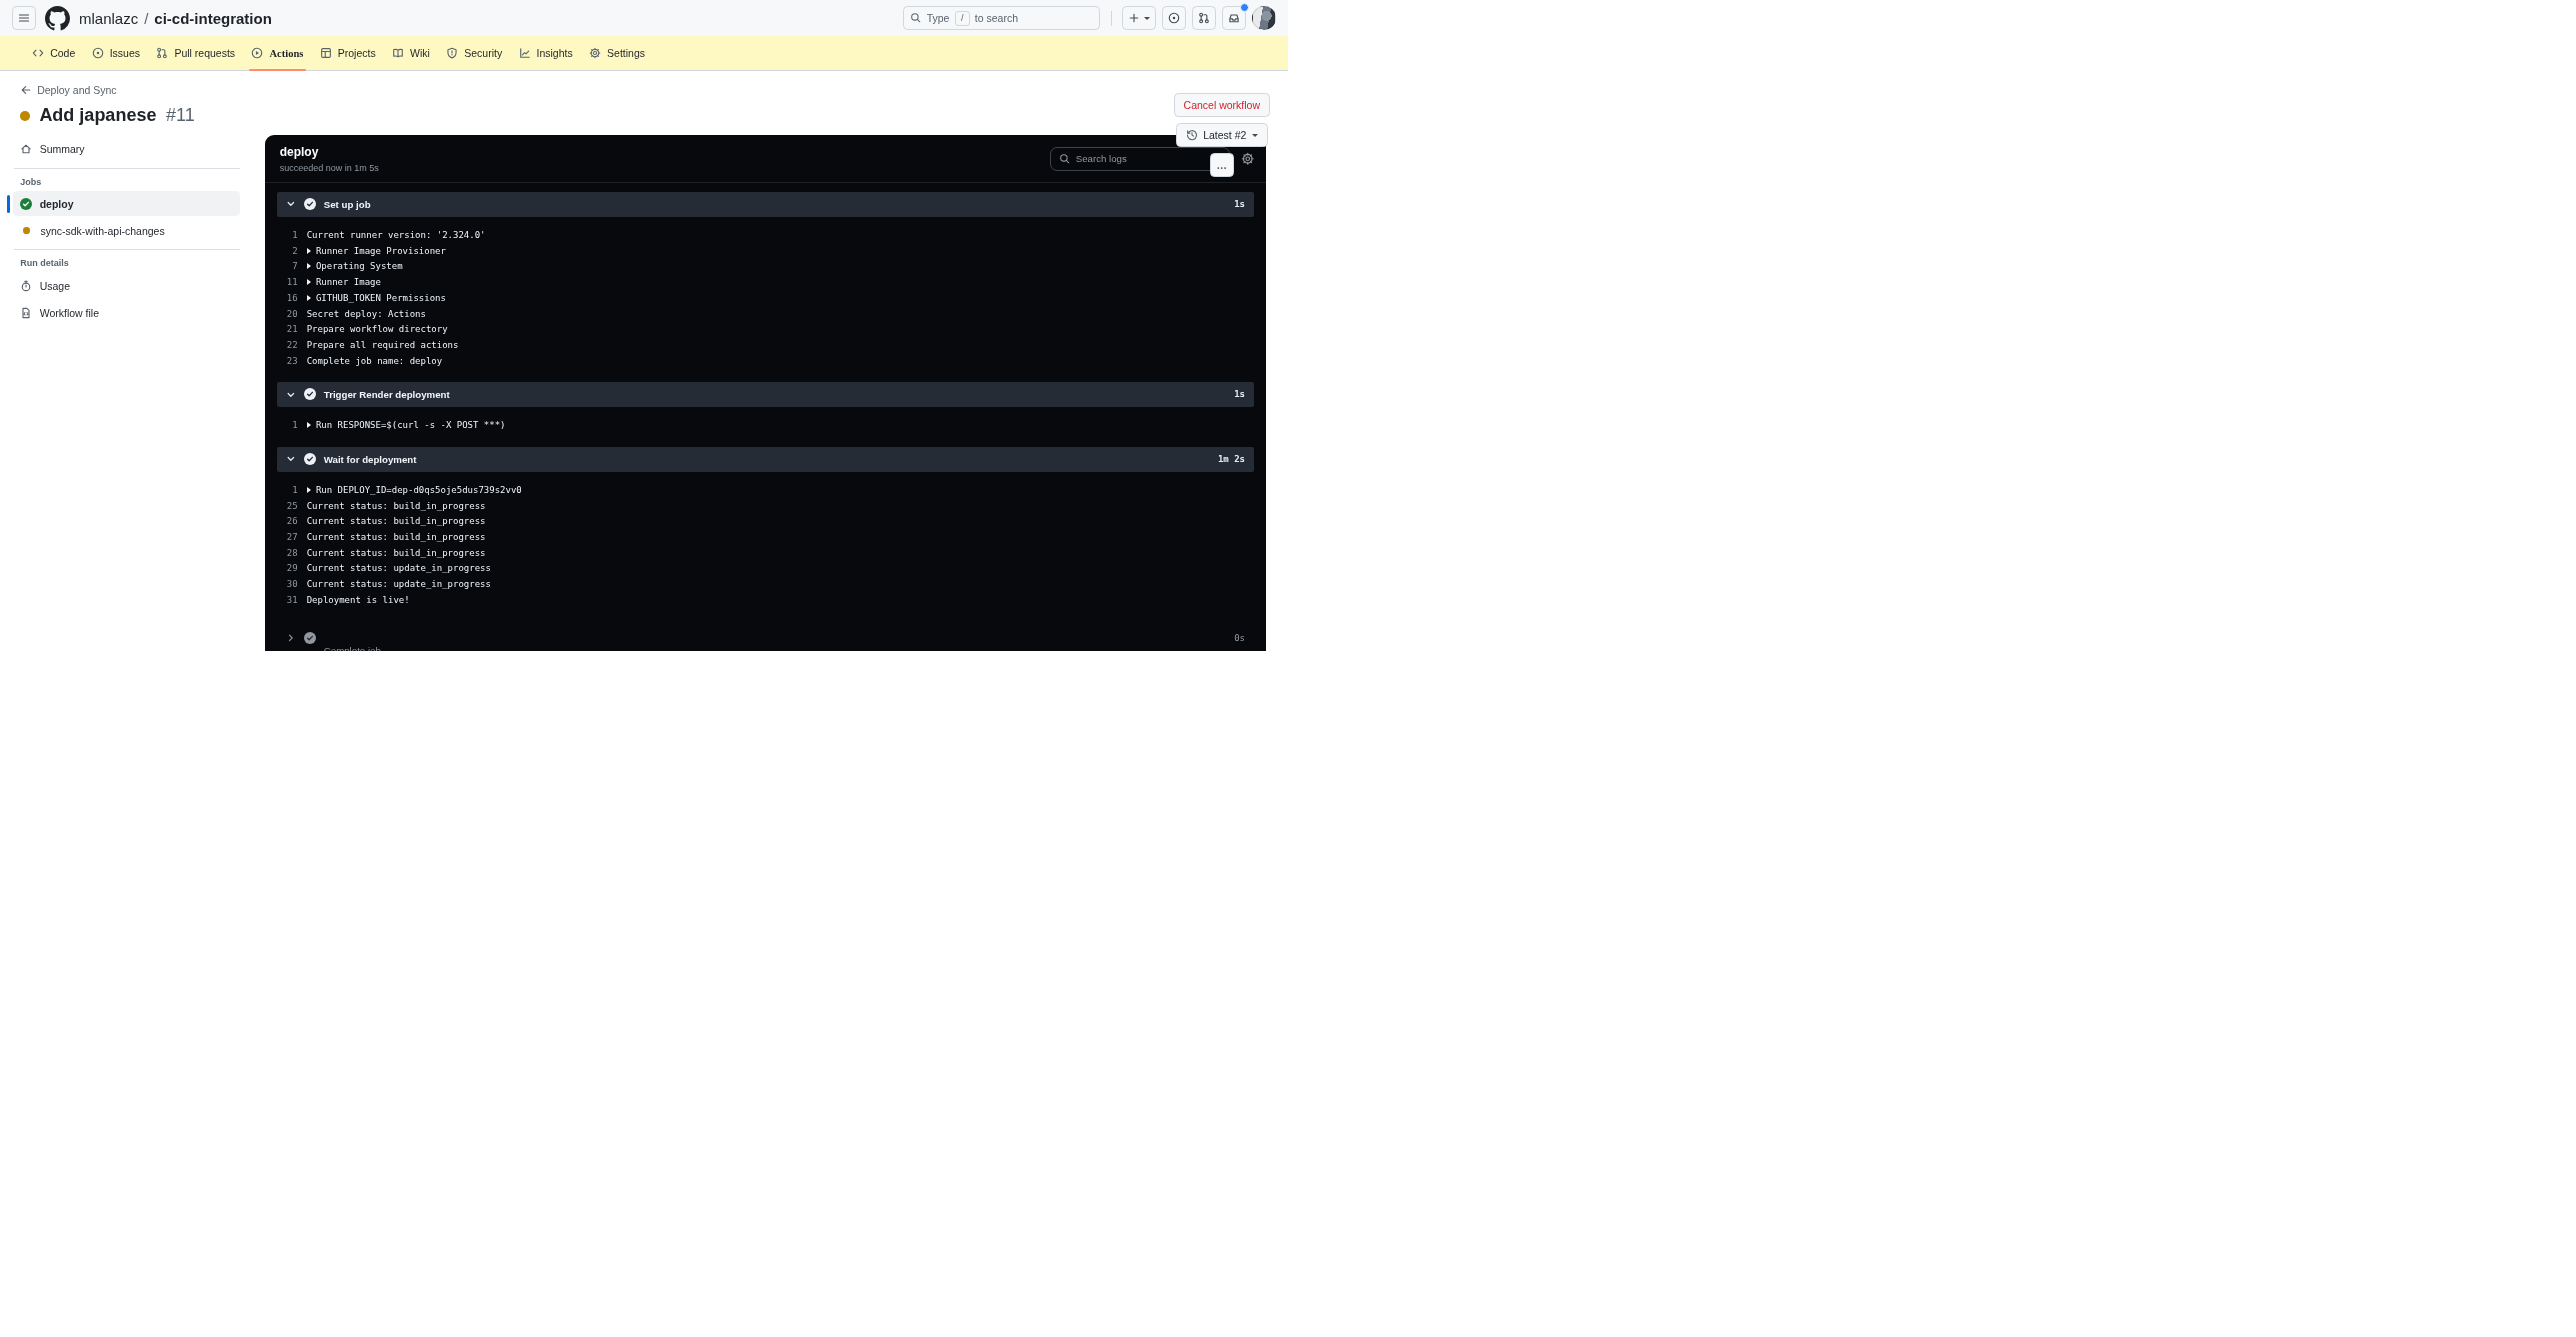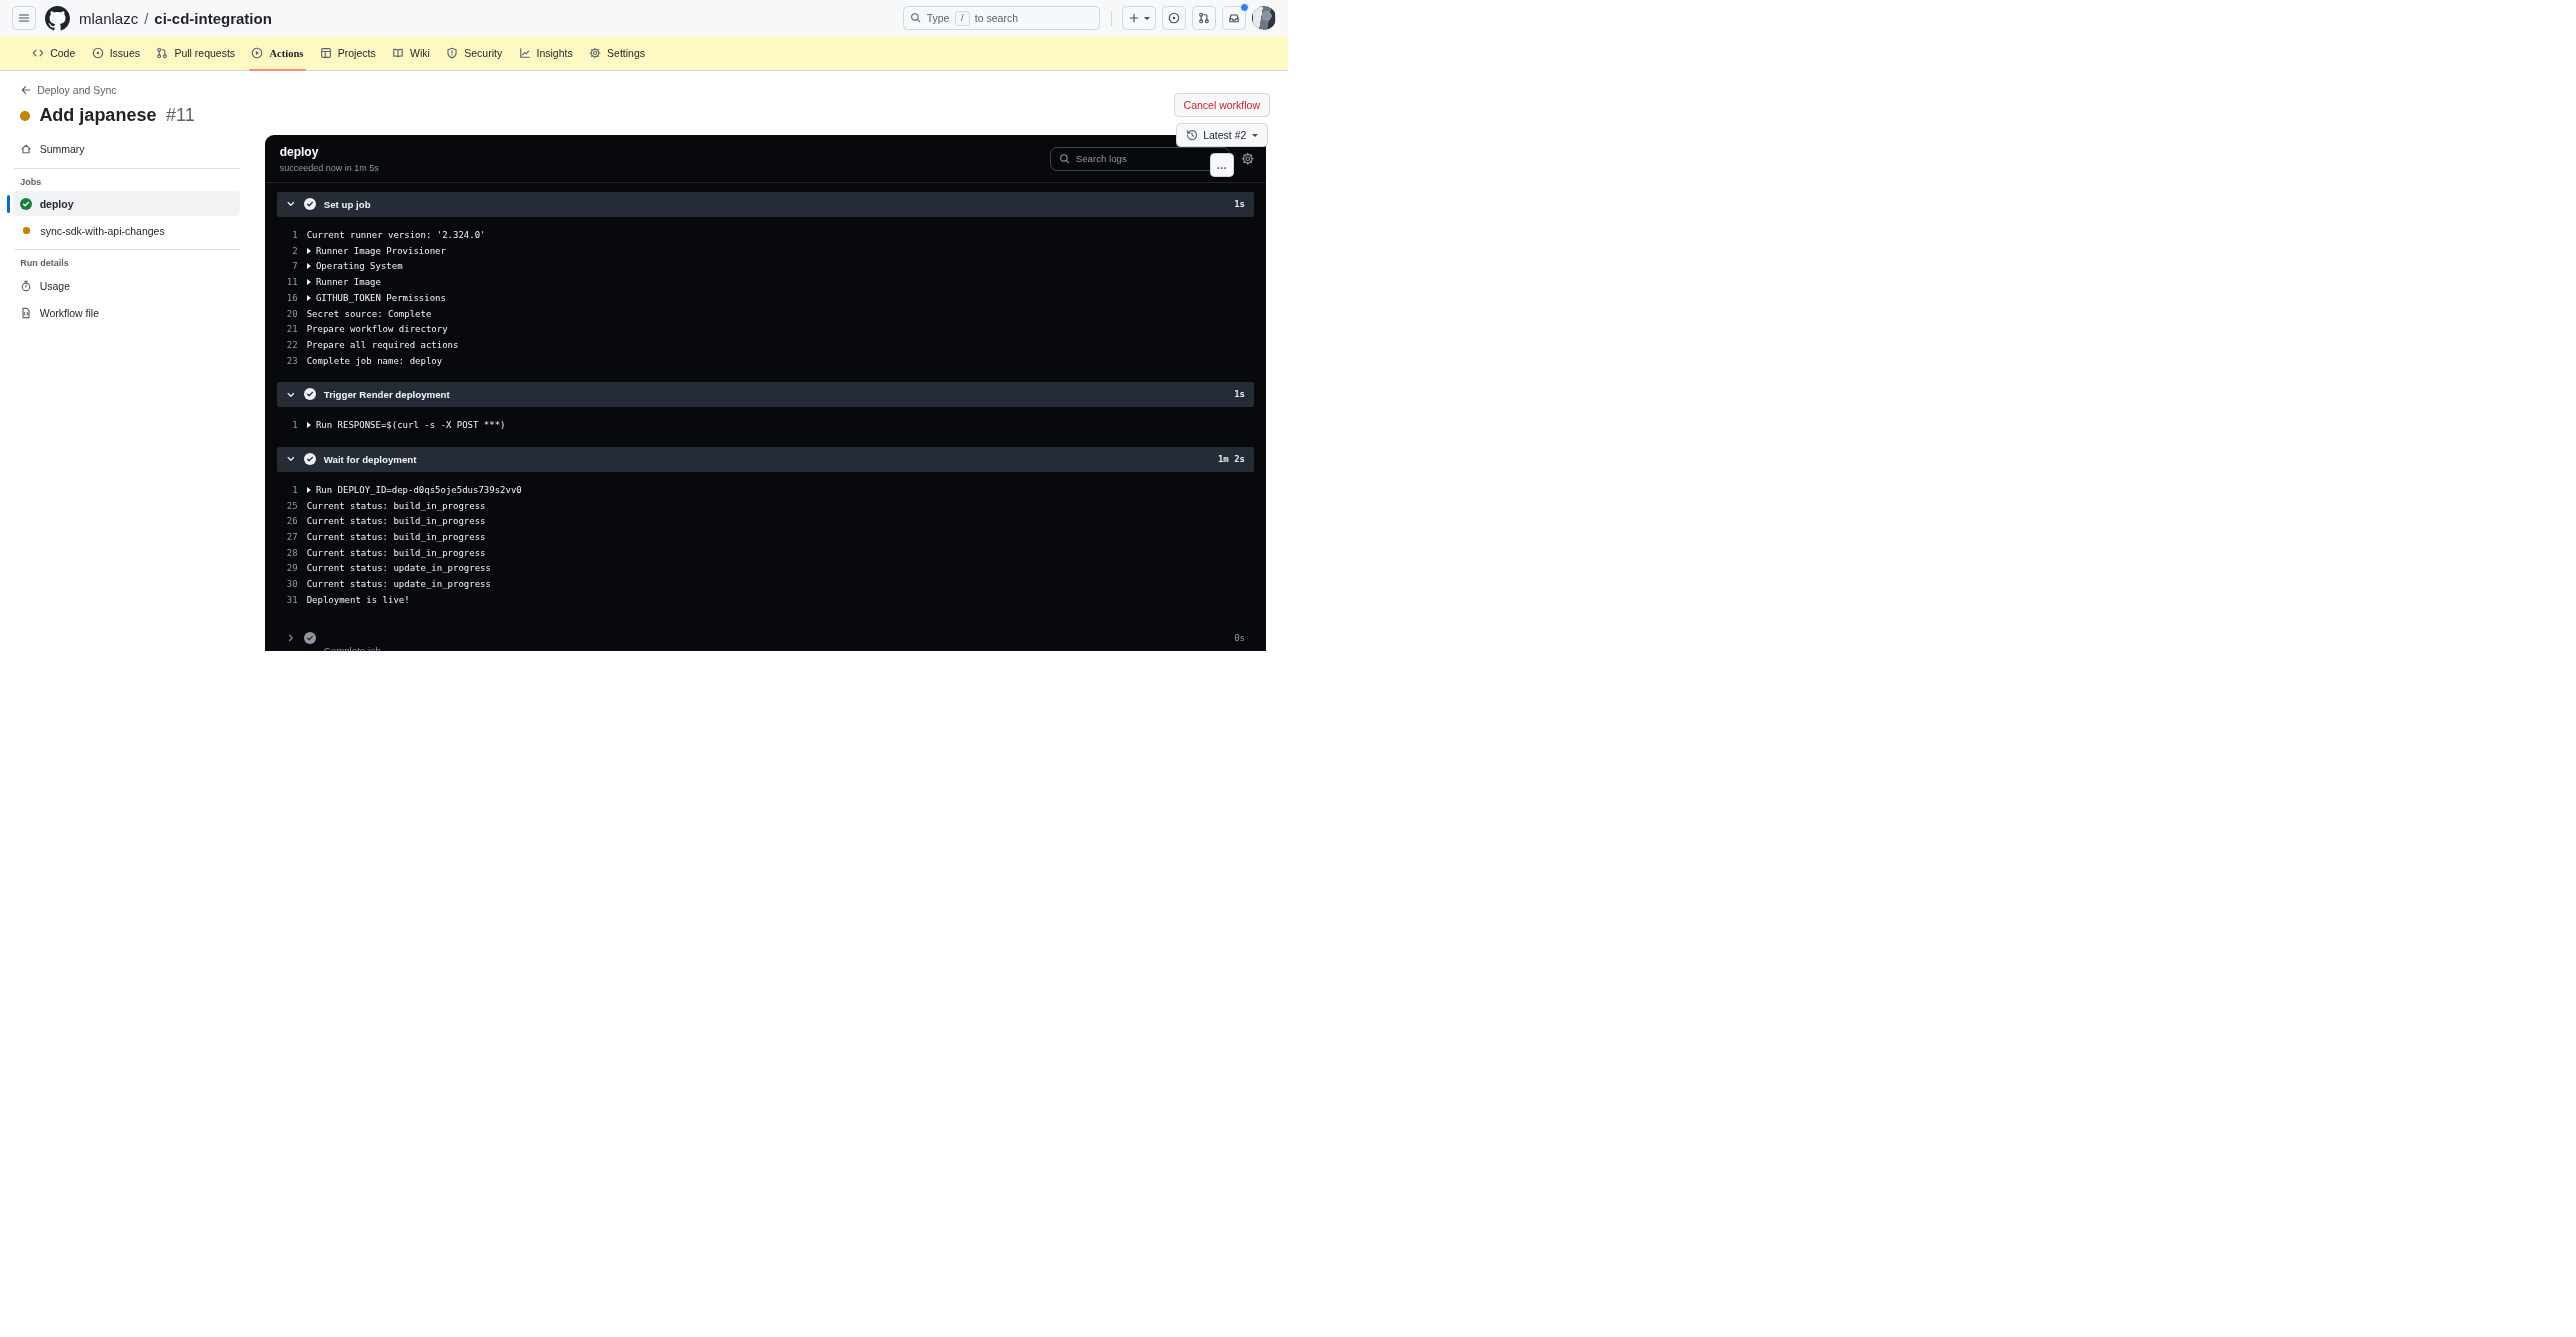--- a/index.html
+++ b/index.html
@@ -422,21 +422,21 @@
             <div class="log-line">
               <span class="ln">11</span>
               <span class="lt"><span class="tri"></span><span>Runner Image</span></span>
             </div>
             <div class="log-line">
               <span class="ln">16</span>
               <span class="lt"><span class="tri"></span><span>GITHUB_TOKEN Permissions</span></span>
             </div>
             <div class="log-line">
               <span class="ln">20</span>
-              <span class="lt"><span>Secret source: Complete</span></span>
+              <span class="lt"><span>Secret deploy: Actions</span></span>
             </div>
             <div class="log-line">
               <span class="ln">21</span>
               <span class="lt"><span>Prepare workflow directory</span></span>
             </div>
             <div class="log-line">
               <span class="ln">22</span>
               <span class="lt"><span>Prepare all required actions</span></span>
             </div>
             <div class="log-line">

